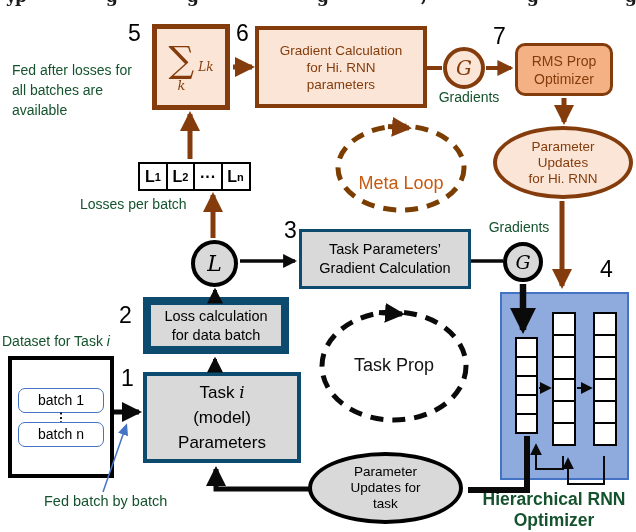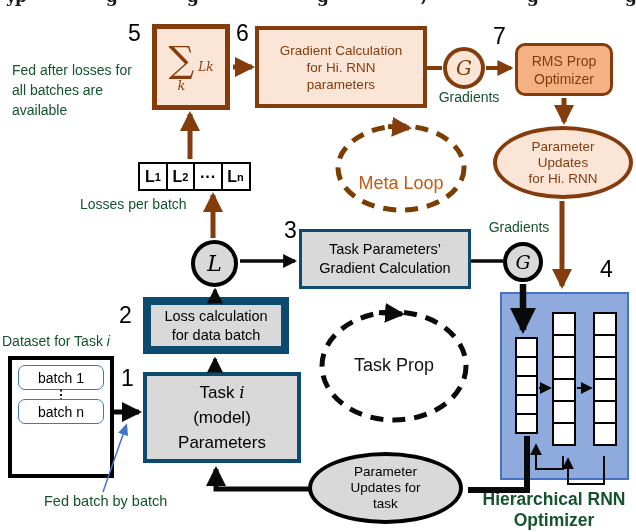--- a/index.html
+++ b/index.html
@@ -19,21 +19,21 @@
   #top-crop span{position:absolute;top:-14px;font-family:"DejaVu Serif",serif;font-weight:bold;font-size:17px;color:#1a1a1a;}
   
   #losses-row{position:absolute;left:138px;top:162px;display:flex;}
   .loss-cell{width:30px;height:29px;background:#fff;border:2.5px solid #000;margin-left:-2.5px;
              display:flex;align-items:center;justify-content:center;font-size:16px;font-weight:bold;box-sizing:border-box;}
   .loss-cell:first-child{margin-left:0;}
   .loss-cell sub{font-size:11px;font-weight:bold;}
   
   #dataset-box{position:absolute;left:8px;top:356px;width:106px;height:122px;border:4px solid #000;
                background:#fff;box-sizing:border-box;display:flex;flex-direction:column;align-items:center;
-               justify-content:flex-start;padding:5px 0;}
+               justify-content:center;padding:5px 0;}
   .batch-cell{width:86px;height:25px;border:1.5px solid #4472C4;border-radius:7px;background:#fff;
               display:flex;align-items:center;justify-content:center;font-size:14px;box-sizing:border-box;}
   .batch-dots{font-size:13px;font-weight:bold;line-height:9px;letter-spacing:0;}
   
   #rnn-box{position:absolute;left:500px;top:292px;width:129px;height:188px;background:#8FAADC;
            border:2px solid #4472C4;box-sizing:border-box;}
   .rnn-col{position:absolute;}
   .rnn-cell{background:#fff;border:2px solid #000;box-sizing:border-box;}
   svg.overlay{position:absolute;left:0;top:0;pointer-events:none;}
 </style>

